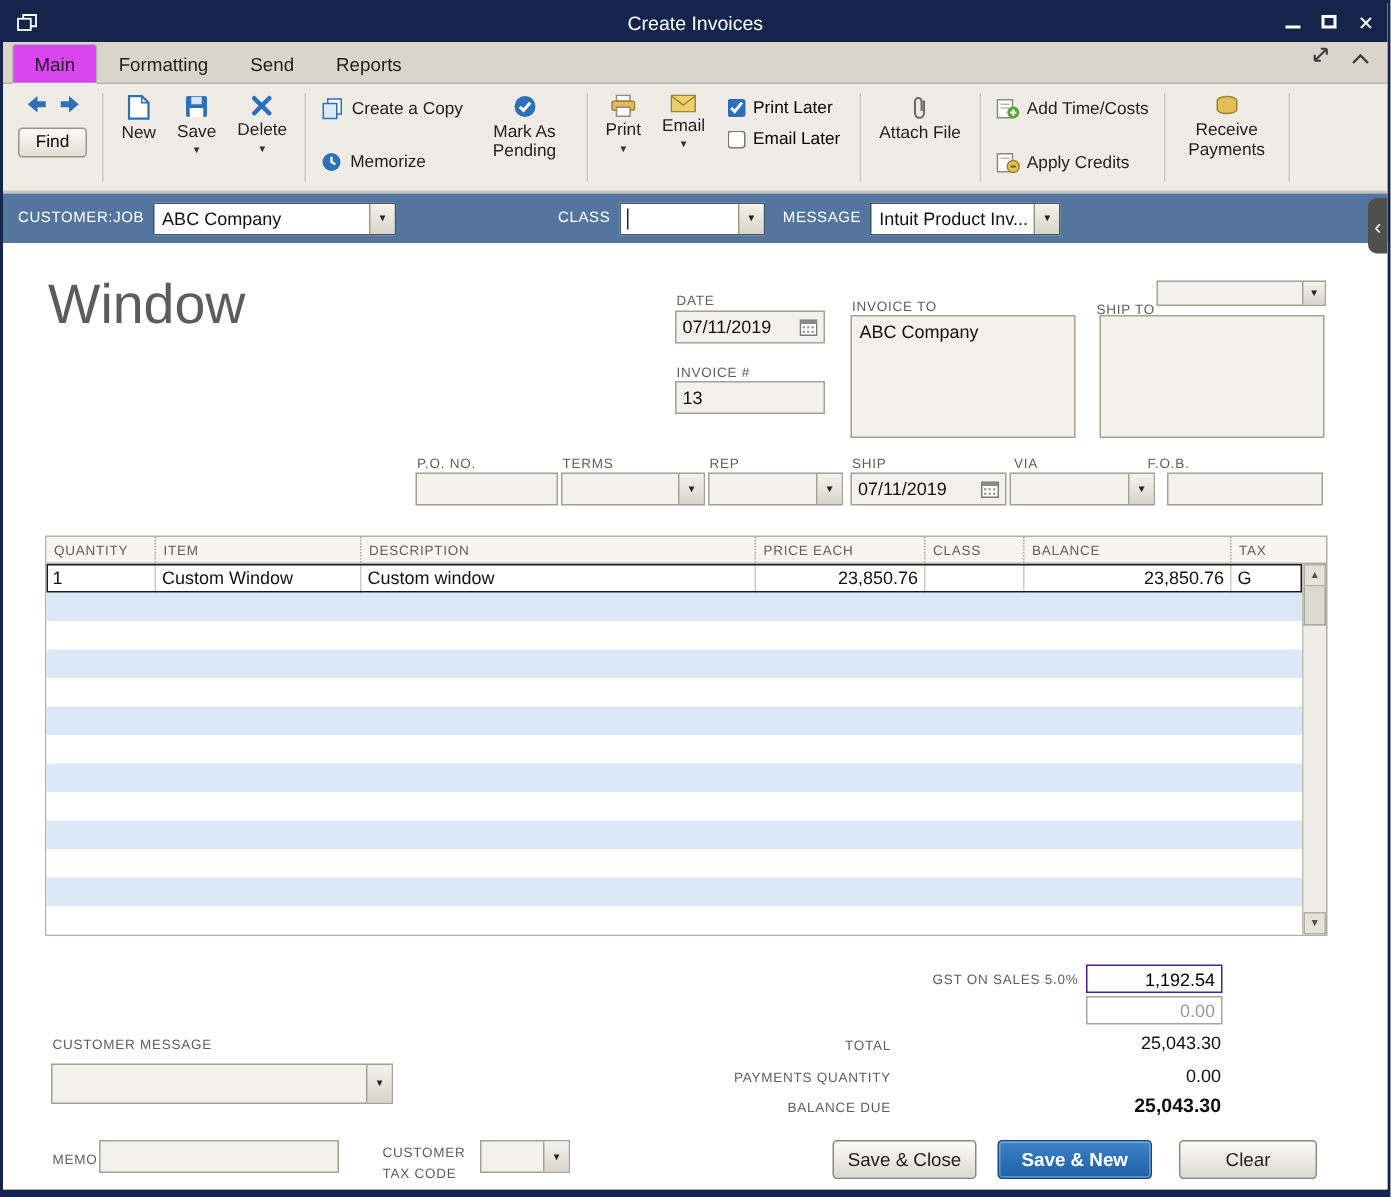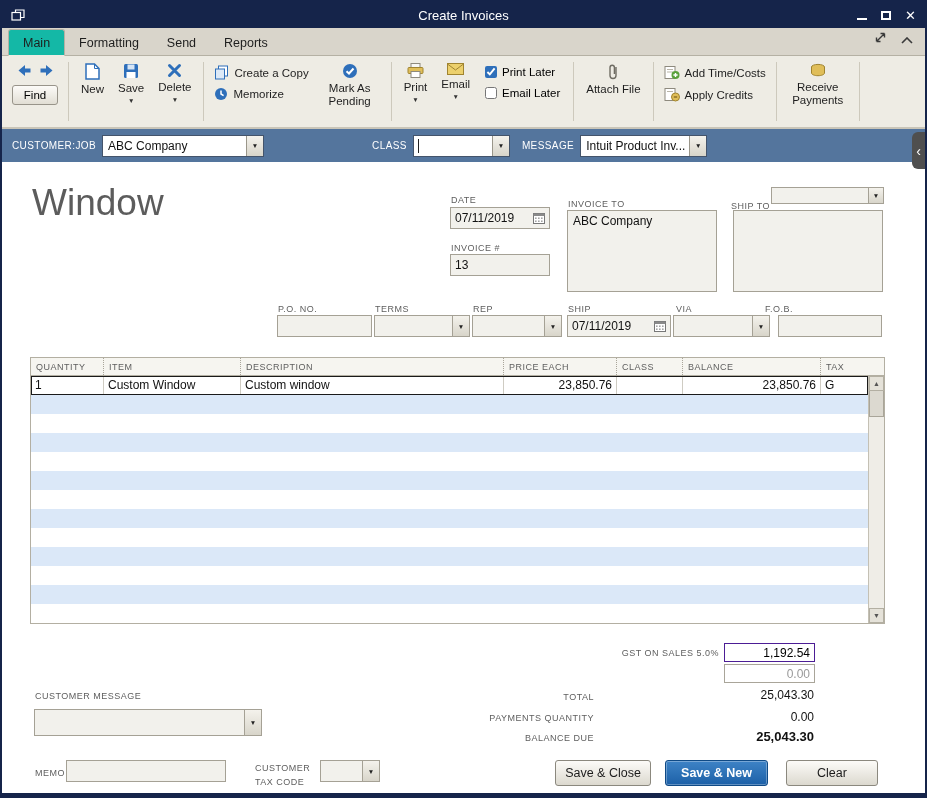--- a/index.html
+++ b/index.html
@@ -12,30 +12,30 @@
 .titlebar .title{position:absolute;left:0;right:0;text-align:center;color:#fff;font-size:13px}
 .win-controls{margin-left:auto;display:flex;align-items:center;gap:14px;z-index:2}
 .min-glyph{width:10px;height:2px;background:#fff;display:inline-block}
 .max-glyph{width:10px;height:9px;border:2px solid #fff;display:inline-block}
 .close-glyph{color:#fff;font-size:13px;line-height:1}
 .app-icon{z-index:2;display:flex}
 
 
 .tabbar{position:absolute;top:26px;left:0;right:0;height:28px;background:#d9d5cb;border-bottom:1px solid #b5b1a4;display:flex;align-items:flex-end;padding:0 6px}
 .tab{padding:6px 14px 5px;font-size:12.5px;color:#1e1e1e}
-.tab.active{background:#14b8a6;border:1px solid #b5b1a4;border-bottom:1px solid #eeece4;margin-bottom:-1px;border-radius:3px 3px 0 0}
+.tab.active{background:#d946ef;border:1px solid #b5b1a4;border-bottom:1px solid #eeece4;margin-bottom:-1px;border-radius:3px 3px 0 0}
 .tab-right{margin-left:auto;display:flex;align-items:center;gap:14px;padding:0 6px 7px 0}
 
 
 .toolbar{position:absolute;top:54px;left:0;right:0;height:73px;background:#eeece4;border-bottom:2px solid #c9c5b8;display:flex;align-items:flex-start;padding:6px 5px 0}
 .tb-sep{width:1px;align-self:stretch;background:#cdc9bc;margin:0 5px 6px}
 .tb-item{display:flex;flex-direction:column;align-items:center;row-gap:3px;padding:1px 7px;font-size:11.5px;color:#1e1e1e;text-align:center;line-height:1.15}
 .tb-item .cap{white-space:normal}
 .dd{font-size:6.5px;color:#333;line-height:5px}
-.tb-stack{display:flex;flex-direction:column;gap:7px;padding:3px 5px}
+.tb-stack{display:flex;flex-direction:column;gap:21px;padding:3px 5px}
 .tb-row{display:flex;align-items:center;gap:5px;font-size:11.5px;color:#1e1e1e;white-space:nowrap}
 .find-wrap{display:flex;flex-direction:column;align-items:center;gap:5px;padding:0 5px}
 .nav-arrows{display:flex;gap:9px;align-items:center}
 .btn-find{width:46px;height:20px;border:1px solid #98948a;border-radius:3px;background:linear-gradient(#fcfbf8,#e1ded4);font-size:11.5px;display:flex;align-items:center;justify-content:center}
 .checks{gap:9px;padding-top:4px;padding-left:8px;padding-right:8px}
 .chk{display:flex;align-items:flex-start;gap:5px;font-size:11.5px;white-space:nowrap}
 .chk input{width:12px;height:12px;accent-color:#2e6fba;margin:0}
 .capw{max-width:58px}
 
 

